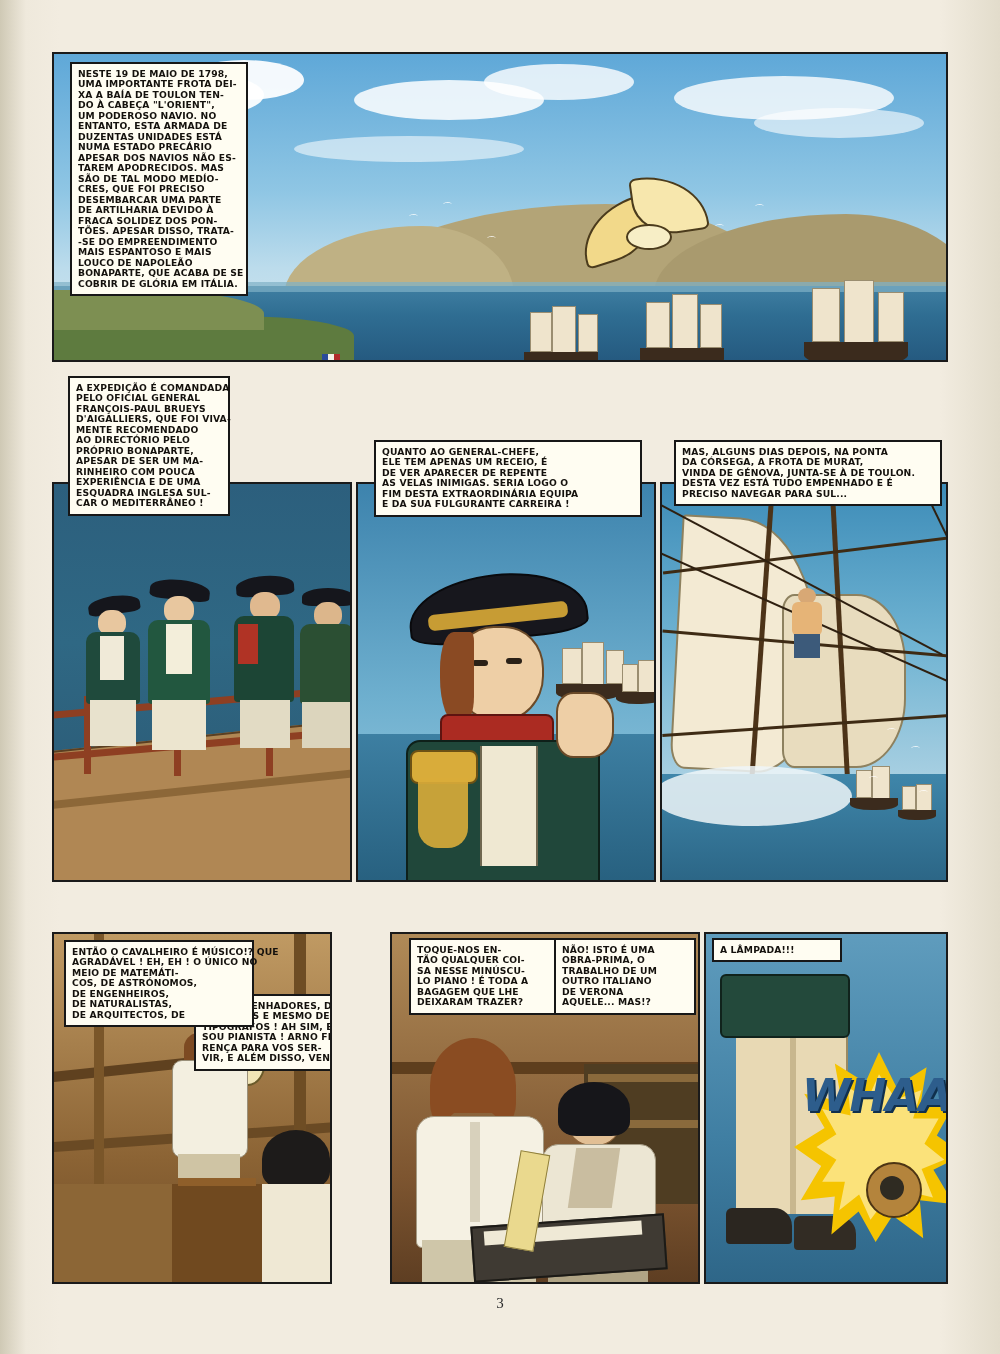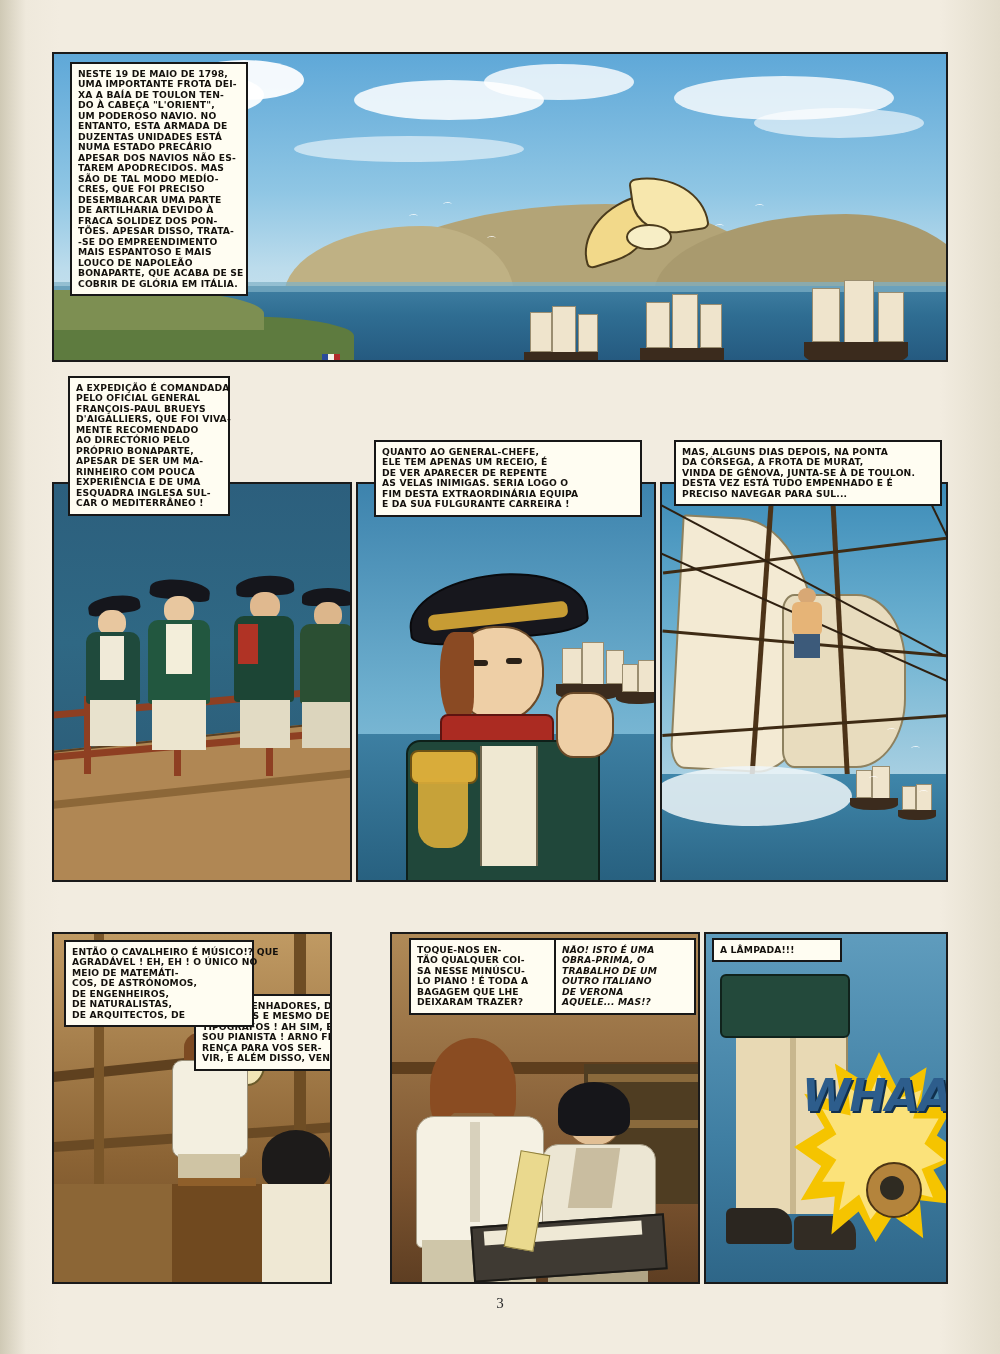--- a/index.html
+++ b/index.html
@@ -392,21 +392,21 @@
       <div class="textbox" style="left:17px;top:4px;width:168px;z-index:4;">
         <div class="hand" id="b6a">
             <span>TOQUE-NOS EN-</span>
             <span>TÃO QUALQUER COI-</span>
             <span>SA NESSE MINÚSCU-</span>
             <span>LO PIANO ! É TODA A</span>
             <span>BAGAGEM QUE LHE</span>
             <span>DEIXARAM TRAZER?</span>
           </div>
       </div>
-      <div class="textbox" style="left:162px;top:4px;width:142px;z-index:4;font-style:italic;">
+      <div class="textbox" style="left:162px;top:4px;width:142px;z-index:4;">
         <div class="hand" id="b6b">
             <span>NÃO! ISTO É UMA</span>
             <span>OBRA-PRIMA, O</span>
             <span>TRABALHO DE UM</span>
             <span>OUTRO ITALIANO</span>
             <span>DE VERONA</span>
             <span>AQUELE... MAS!?</span>
           </div>
       </div>
     </div>

